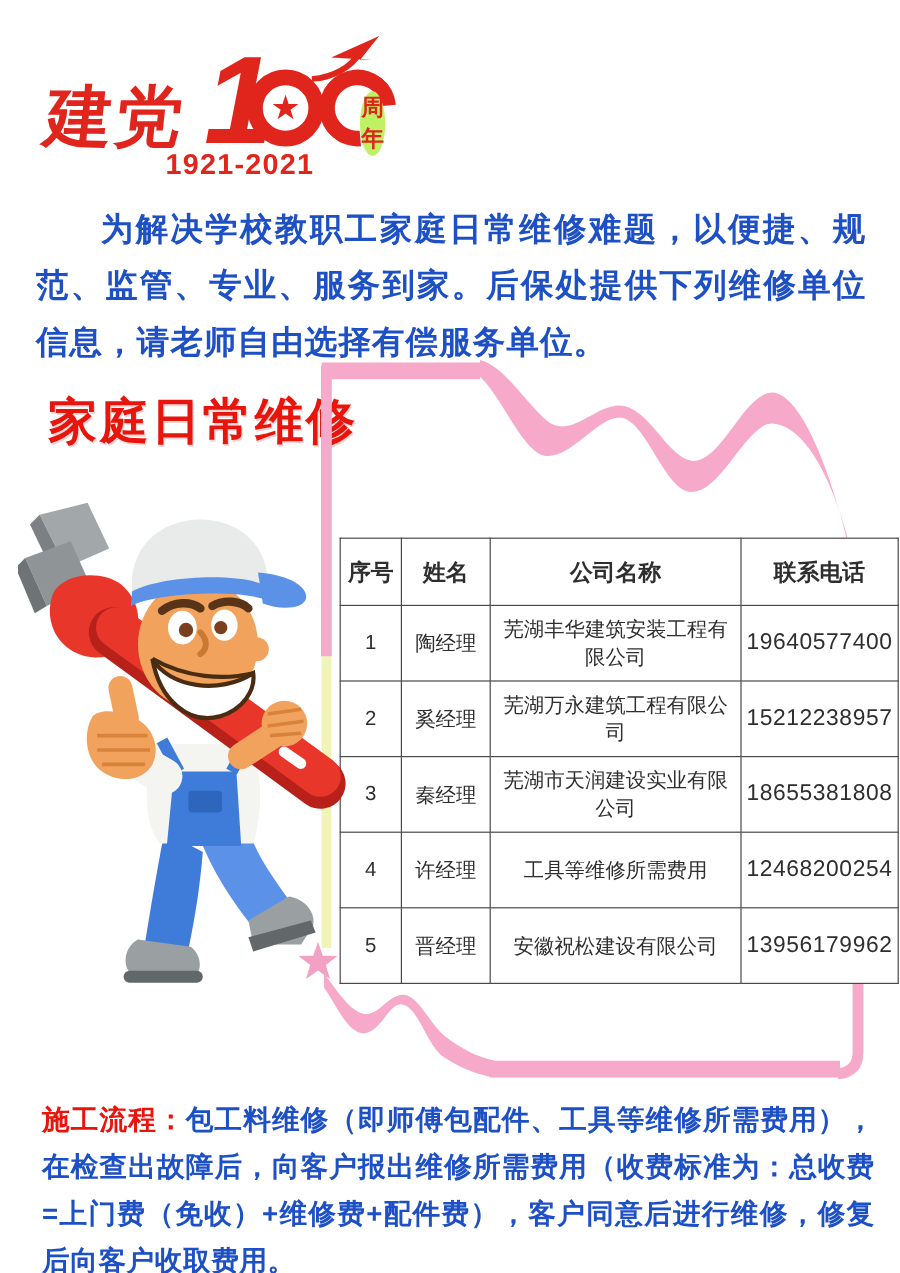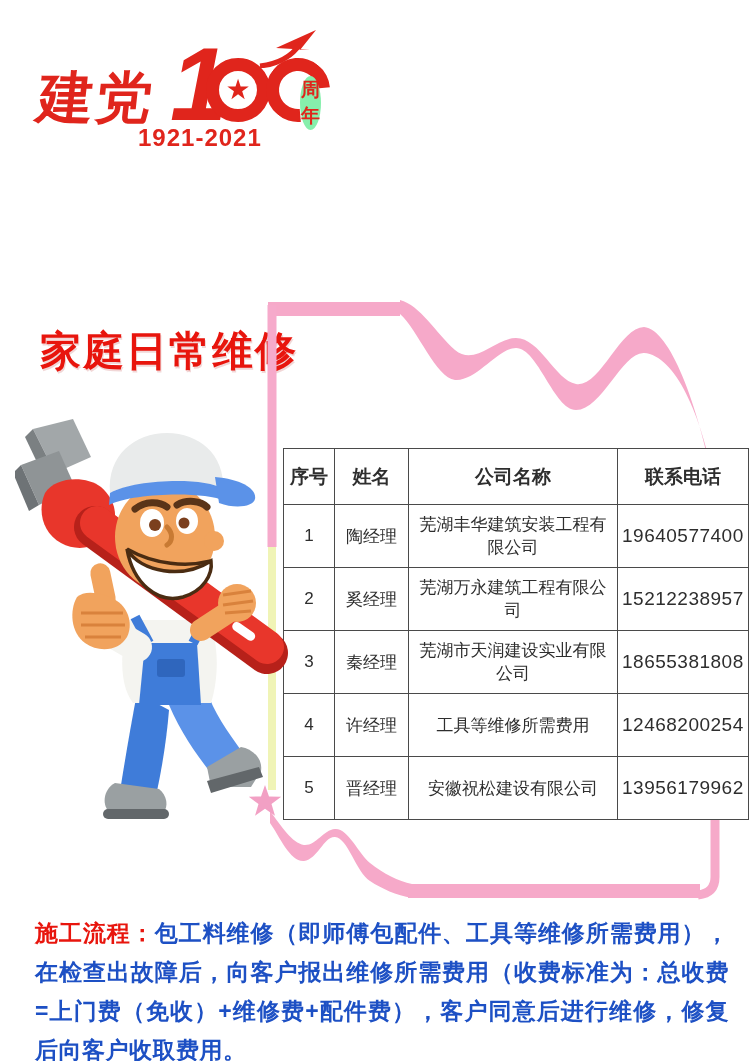--- a/index.html
+++ b/index.html
@@ -10,21 +10,21 @@
   .logo{position:absolute;left:38px;top:40px;width:280px;height:120px;}
   .jd{position:absolute;left:0;top:30px;font-size:56px;font-weight:bold;color:#e0251c;
       transform:skewX(-6deg);letter-spacing:2px;line-height:1;}
   .one{position:absolute;left:132px;top:-8px;font-size:104px;font-weight:bold;color:#e0251c;
        font-style:italic;line-height:1;}
   .ring{position:absolute;width:38px;height:38px;border:13px solid #e0251c;border-radius:50%;}
   .ring-star{left:168px;top:18px;display:flex;align-items:center;justify-content:center;}
   .star-glyph{color:#e0251c;font-size:28px;line-height:1;}
   .ring-open{left:228px;top:18px;border-bottom-color:transparent;transform:rotate(-50deg);}
   .zn{position:absolute;left:262px;top:36px;font-size:19px;font-weight:bold;color:#e0251c;
-      background:#86efac;border-radius:50%;padding:1px;}
+      background:#bef264;border-radius:50%;padding:1px;}
   .years{position:absolute;left:100px;top:84px;font-size:24px;font-weight:bold;color:#e0251c;letter-spacing:1px;}
   .swoosh{position:absolute;left:220px;top:-12px;}
   .main-title{position:absolute;left:308px;top:84px;margin:0;font-size:50px;font-weight:bold;
       color:#1a53c6;letter-spacing:5px;white-space:nowrap;}
 
   
   .intro{position:absolute;left:30px;top:168px;width:692px;margin:0;font-size:27px;font-weight:bold;
       color:#1d50c4;line-height:47px;text-indent:2em;text-align:justify;letter-spacing:1px;}
 
   
@@ -71,20 +71,21 @@
       </span>
     <span class="ring ring-open"></span>
     <span class="zn">周年</span>
     <span class="years">1921-2021</span>
     <svg class="swoosh" width="60" height="40" viewBox="0 0 60 40">
       <polygon points="18,20 58,2 42,22 52,22" fill="#e0251c"></polygon>
       <path d="M2,38 C20,36 34,28 42,16" stroke="#e0251c" stroke-width="5" fill="none"></path>
     </svg>
   </div>
 
+  <p class="intro">为解决学校教职工家庭日常维修难题，以便捷、规范、监管、专业、服务到家。后保处提供下列维修单位信息，请老师自由选择有偿服务单位。</p>
 
   <h2 class="section-heading">家庭日常维修</h2>
 
   <svg class="ribbon" viewBox="0 0 495 625">
 
     <path d="M28,24 L160,24" stroke="#f6a9c9" stroke-width="14" fill="none"></path>
 
     <path d="M32,20 L32,262" stroke="#f6aacb" stroke-width="9" fill="none"></path>
     <path d="M32,262 L32,505" stroke="#f0f4b6" stroke-width="8" fill="none"></path>
 

